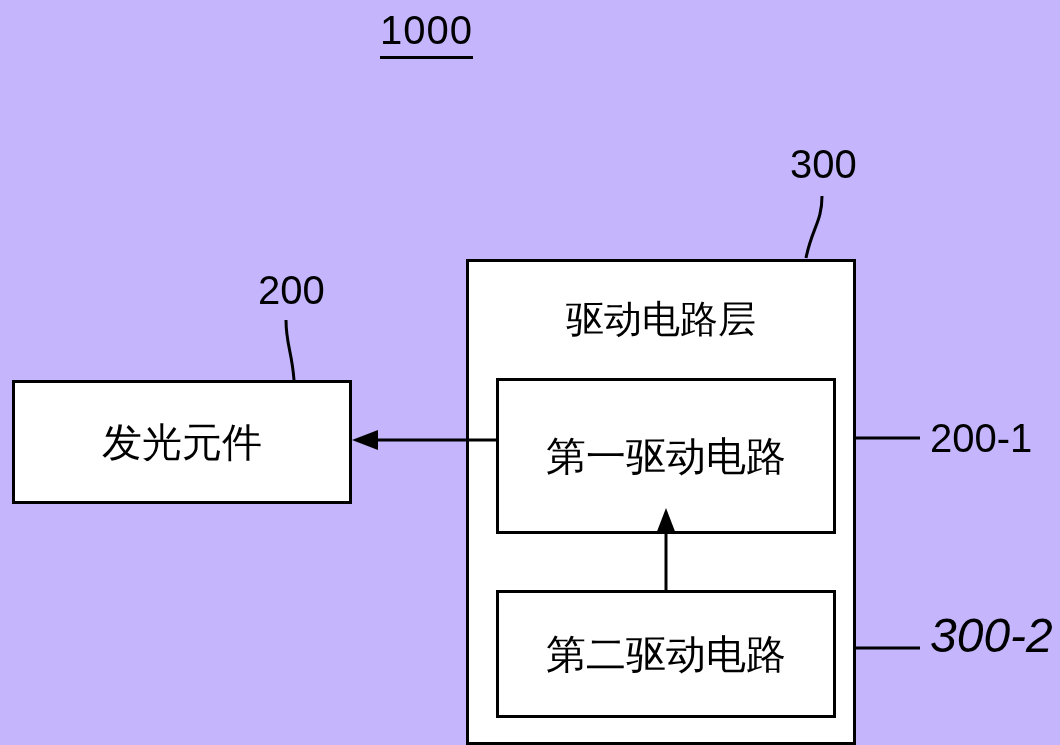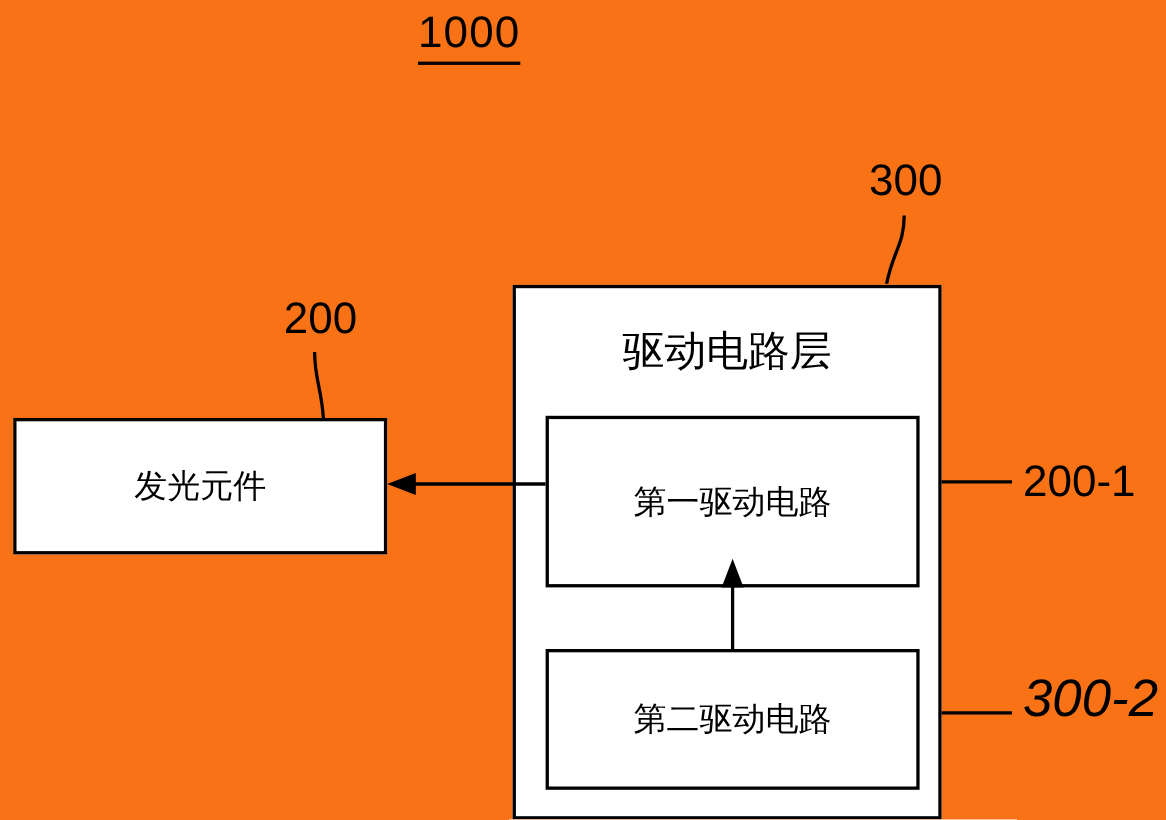--- a/index.html
+++ b/index.html
@@ -7,21 +7,21 @@
     padding: 0;
     background: #ffffff;
   }
   body {
     font-family: "Liberation Sans", sans-serif;
   }
   #canvas {
     position: relative;
     width: 1060px;
     height: 745px;
-    background: #f97316;
+    background: #c4b5fd;
     overflow: hidden;
   }
   .label {
     position: absolute;
     color: #000000;
     white-space: nowrap;
     line-height: 1;
   }
   
   #title-1000 {
@@ -36,21 +36,21 @@
   .box {
     position: absolute;
     border: 3px solid #000000;
     background: #ffffff;
     box-sizing: border-box;
     display: flex;
     align-items: center;
     justify-content: center;
   }
   .box-text {
-    font-size: 30px;
+    font-size: 40px;
     color: #000;
     white-space: nowrap;
   }
   #box-outer {
     left: 466px;
     top: 259px;
     width: 390px;
     height: 486px;
     display: block;
   }

